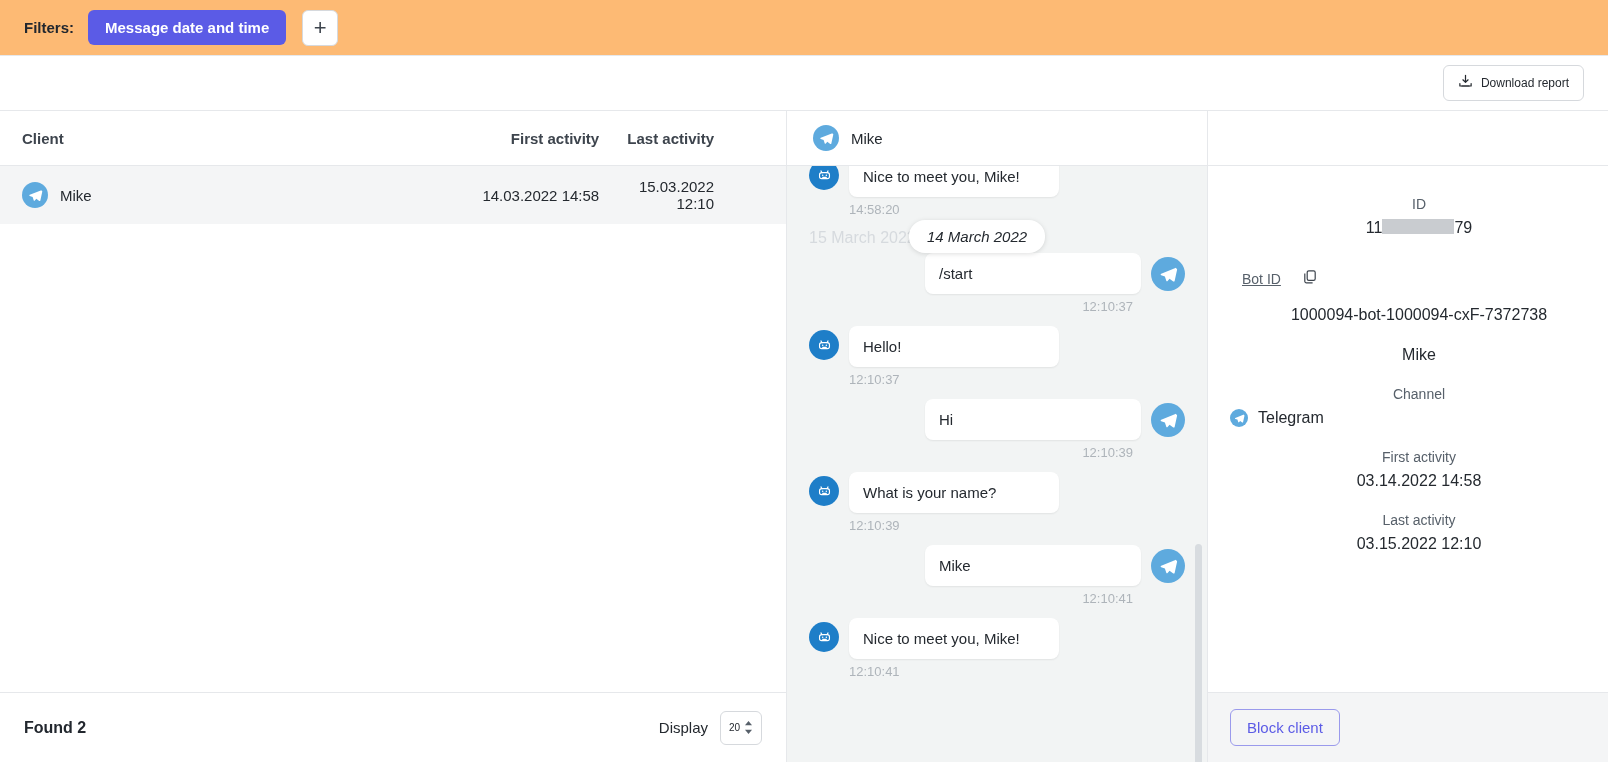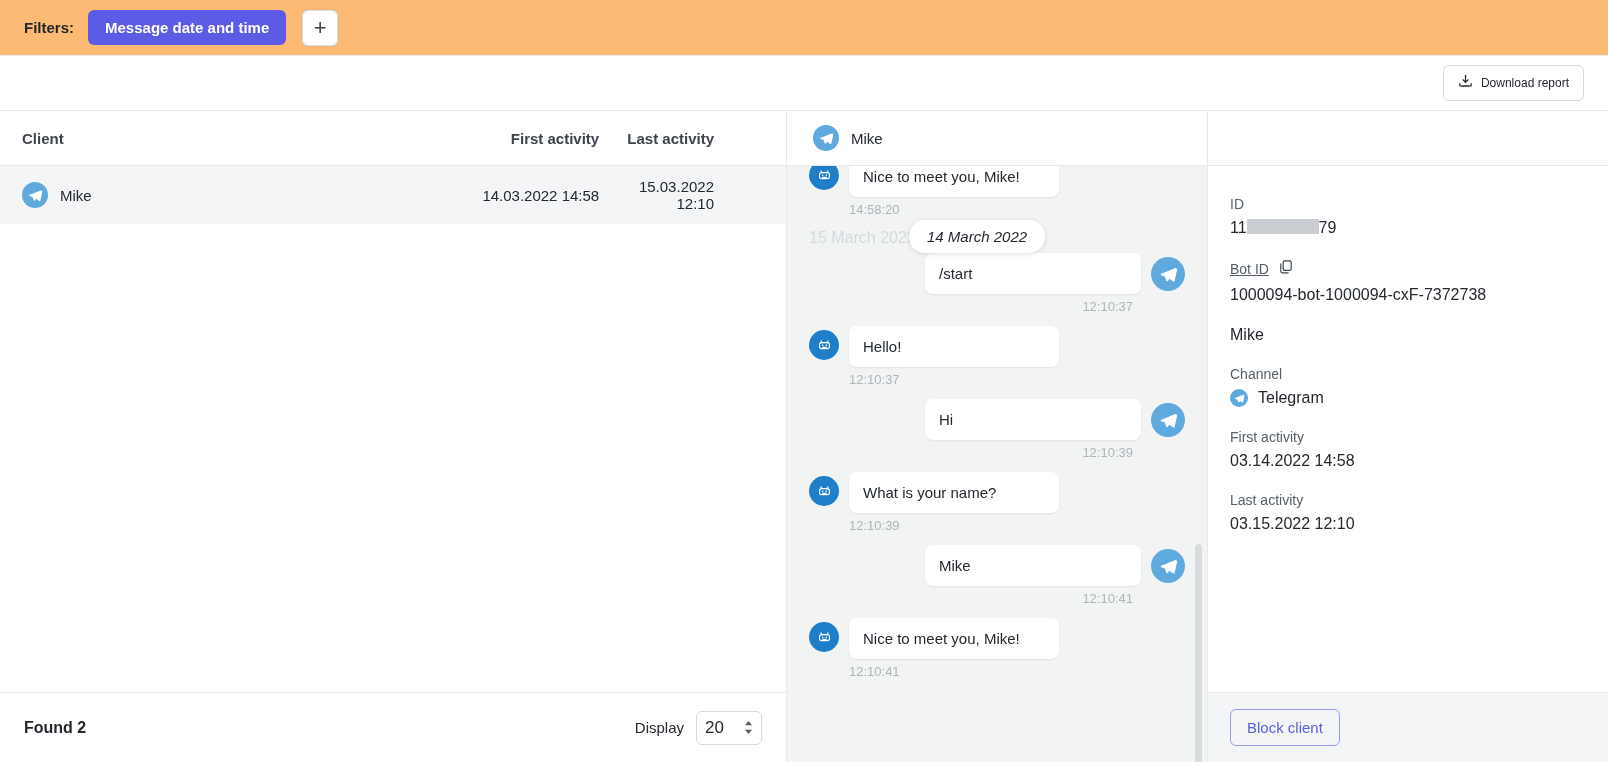--- a/index.html
+++ b/index.html
@@ -92,24 +92,24 @@
   .table-footer {
     height: 70px; min-height: 70px;
     display: flex; align-items: center;
     border-top: 1px solid #e6e8eb;
     padding: 0 24px; background: #fff;
   }
   .found-text { font-size: 16px; font-weight: bold; color: #22272e; }
   .display-group { margin-left: auto; display: flex; align-items: center; gap: 12px; }
   .display-label { font-size: 15px; color: #24292f; }
   .display-select {
-    width: 66px; height: 34px;
+    width: 42px; height: 34px;
     border: 1px solid #d6d9dd; border-radius: 6px; background: #fff;
     display: flex; align-items: center; padding: 0 8px;
-    font-size: 17px; color: #24292f; cursor: pointer;
+    font-size: 10px; color: #24292f; cursor: pointer;
   }
   .stepper { margin-left: auto; display: flex; flex-direction: column; gap: 2px; color: #57606a; }
 
   
   .chat-pane {
     width: 421px; min-width: 421px;
     display: flex; flex-direction: column;
     background: #f2f4f4;
     border-right: 1px solid #e6e8eb;
     position: relative;
@@ -159,21 +159,21 @@
     width: 7px; height: 224px;
     background: #d8dce0; border-radius: 4px; cursor: pointer;
   }
 
   
   .info-pane {
     flex: 1; display: flex; flex-direction: column;
     background: #fff; min-width: 0;
   }
   .info-head { height: 55px; min-height: 55px; border-bottom: 1px solid #e6e8eb; background: #fff; }
-  .info-body { flex: 1; padding: 30px 0 0 22px; overflow: hidden; }
+  .info-body { flex: 1; padding: 30px 0 0 22px; overflow: hidden; text-align: center; }
   .info-label { font-size: 14px; color: #57606a; margin-bottom: 7px; }
   .info-value { font-size: 16px; color: #24292f; margin-bottom: 22px; }
   .label-with-icon { display: flex; align-items: center; gap: 9px; margin-bottom: 7px; }
   .redacted {
     display: inline-block; width: 72px; height: 15px;
     background: #c9ccd0; vertical-align: -1px;
   }
   .channel-value { display: flex; align-items: center; gap: 10px; margin-bottom: 22px; font-size: 16px; }
   .info-footer {
     height: 70px; min-height: 70px;
@@ -366,21 +366,21 @@
     <div class="info-pane">
       <div class="info-head"></div>
       <div class="info-body">
 
         <div class="info-label">ID</div>
         <div class="info-value">
           <span>11</span><span class="redacted"></span><span>79</span>
         </div>
 
         <div class="label-with-icon">
-          <span class="info-label" style="margin:0;text-decoration:underline;">Bot ID</span>
+          <span class="info-label" style="margin:12px;text-decoration:underline;">Bot ID</span>
           <span>
             <svg width="16" height="16" viewBox="0 0 16 16" fill="none" stroke="#3d444d" stroke-width="1.2">
               <rect x="5.2" y="1.8" width="8" height="9.6" rx="1.6"></rect>
               <path d="M10.6 13.9H4.4a1.6 1.6 0 0 1-1.6-1.6V4.6"></path>
             </svg>
           </span>
         </div>
         <div class="info-value">1000094-bot-1000094-cxF-7372738</div>
 
         <div class="info-value">Mike</div>

